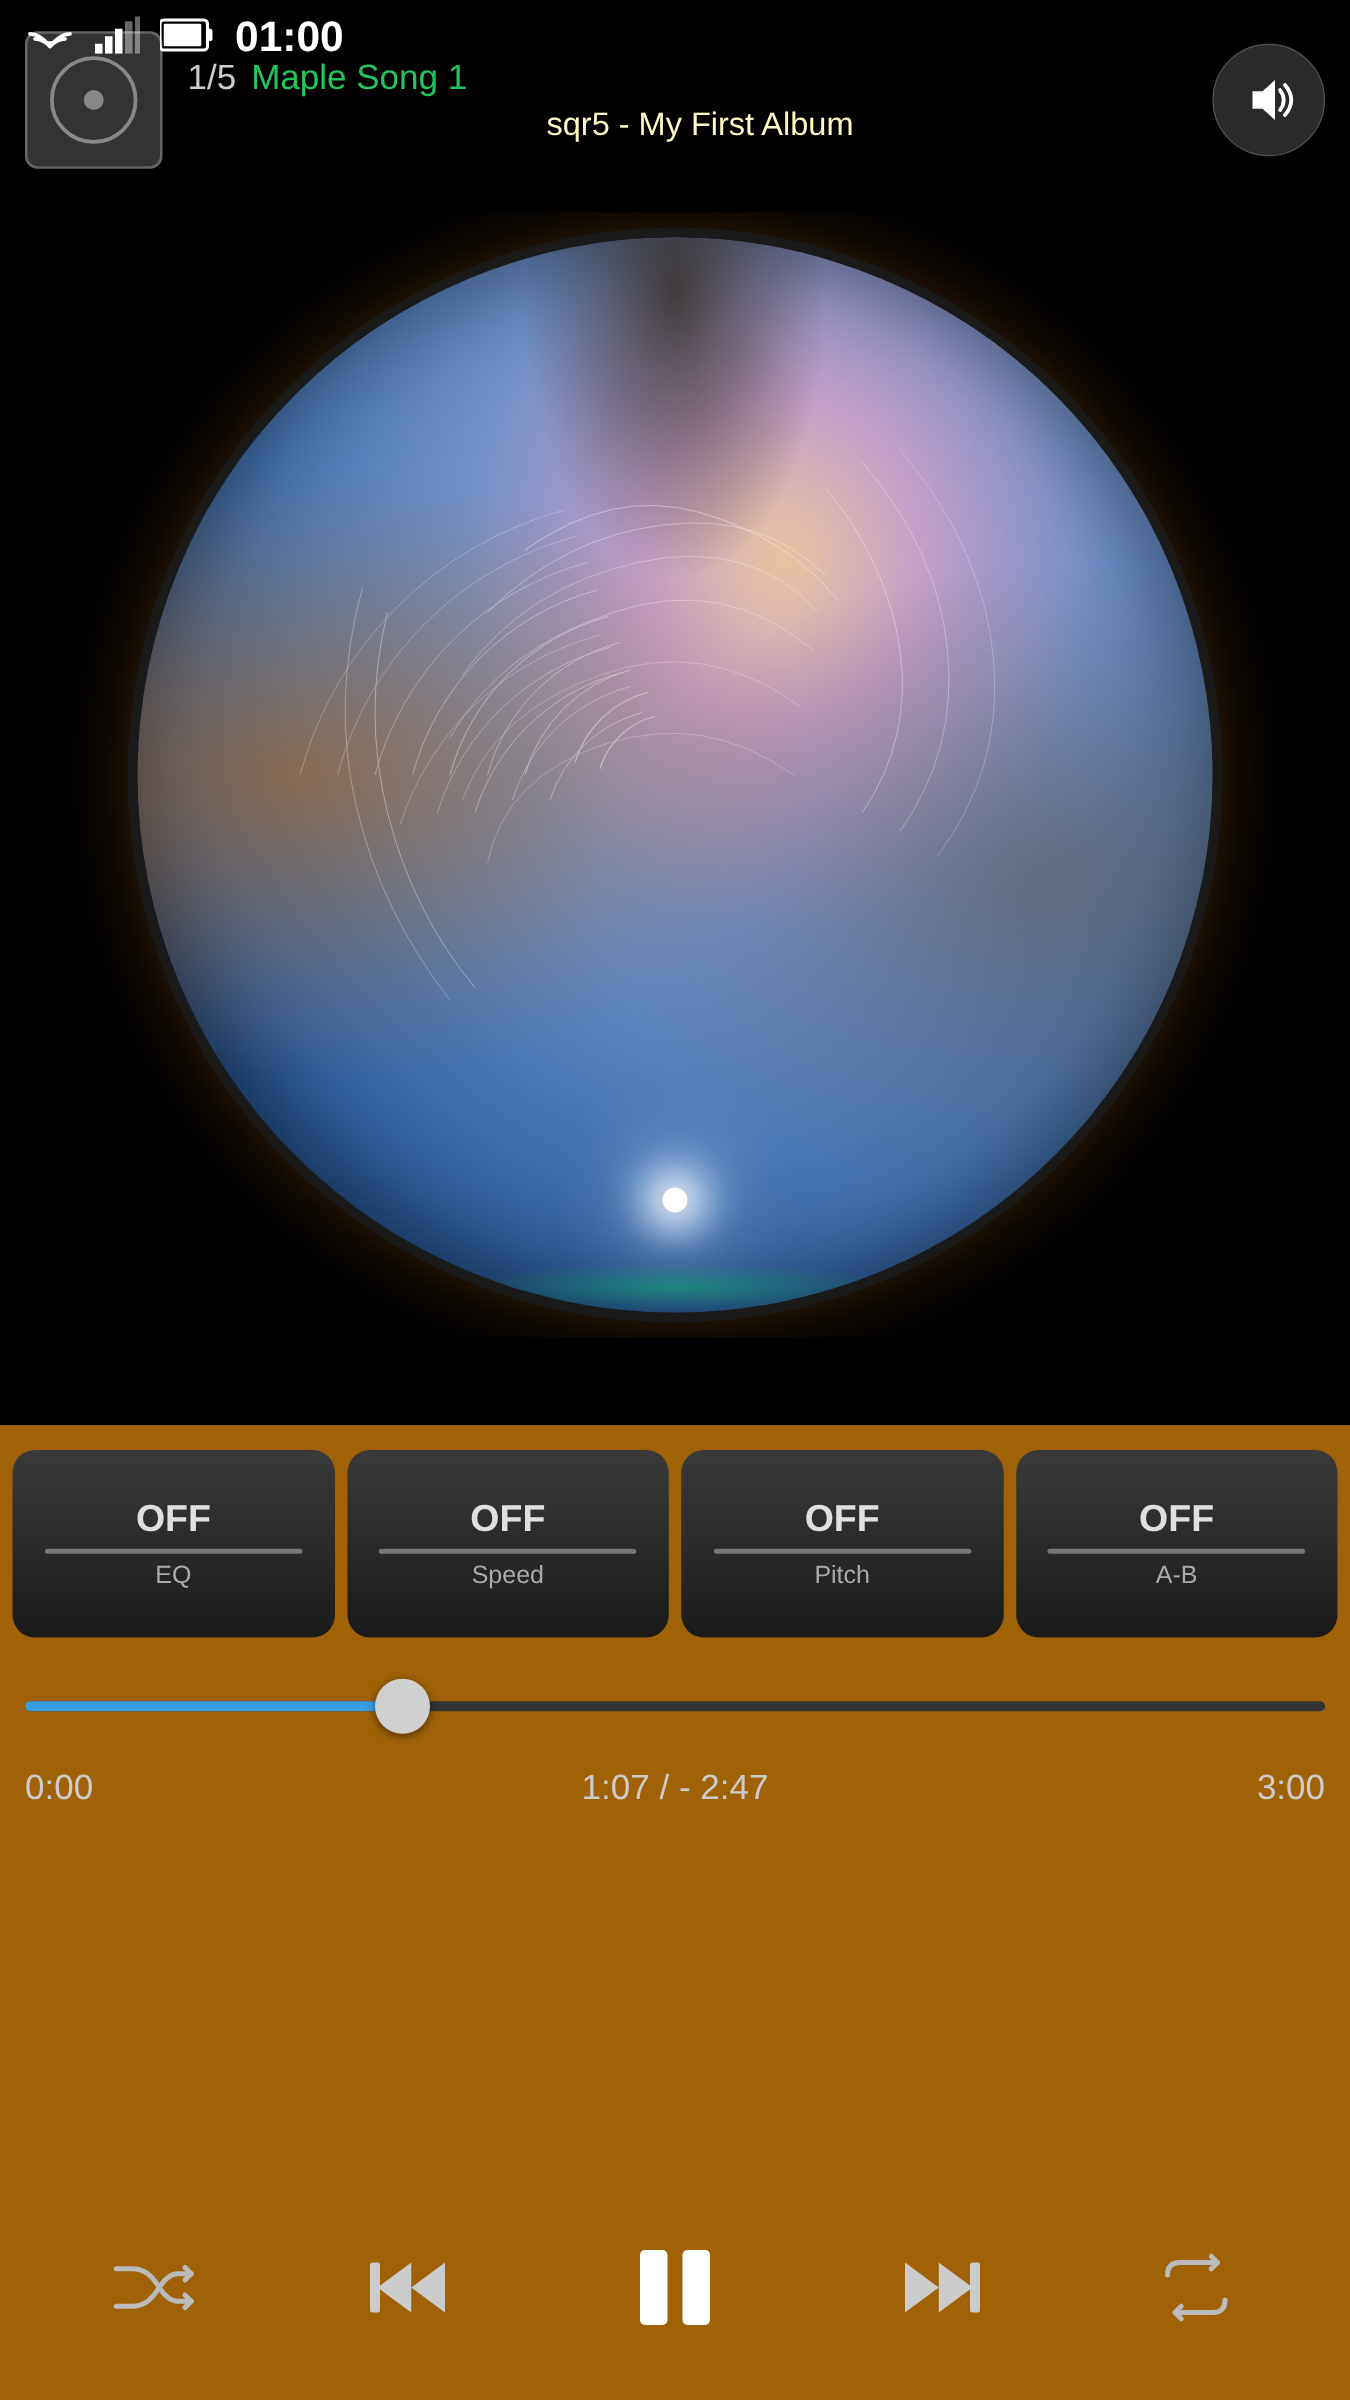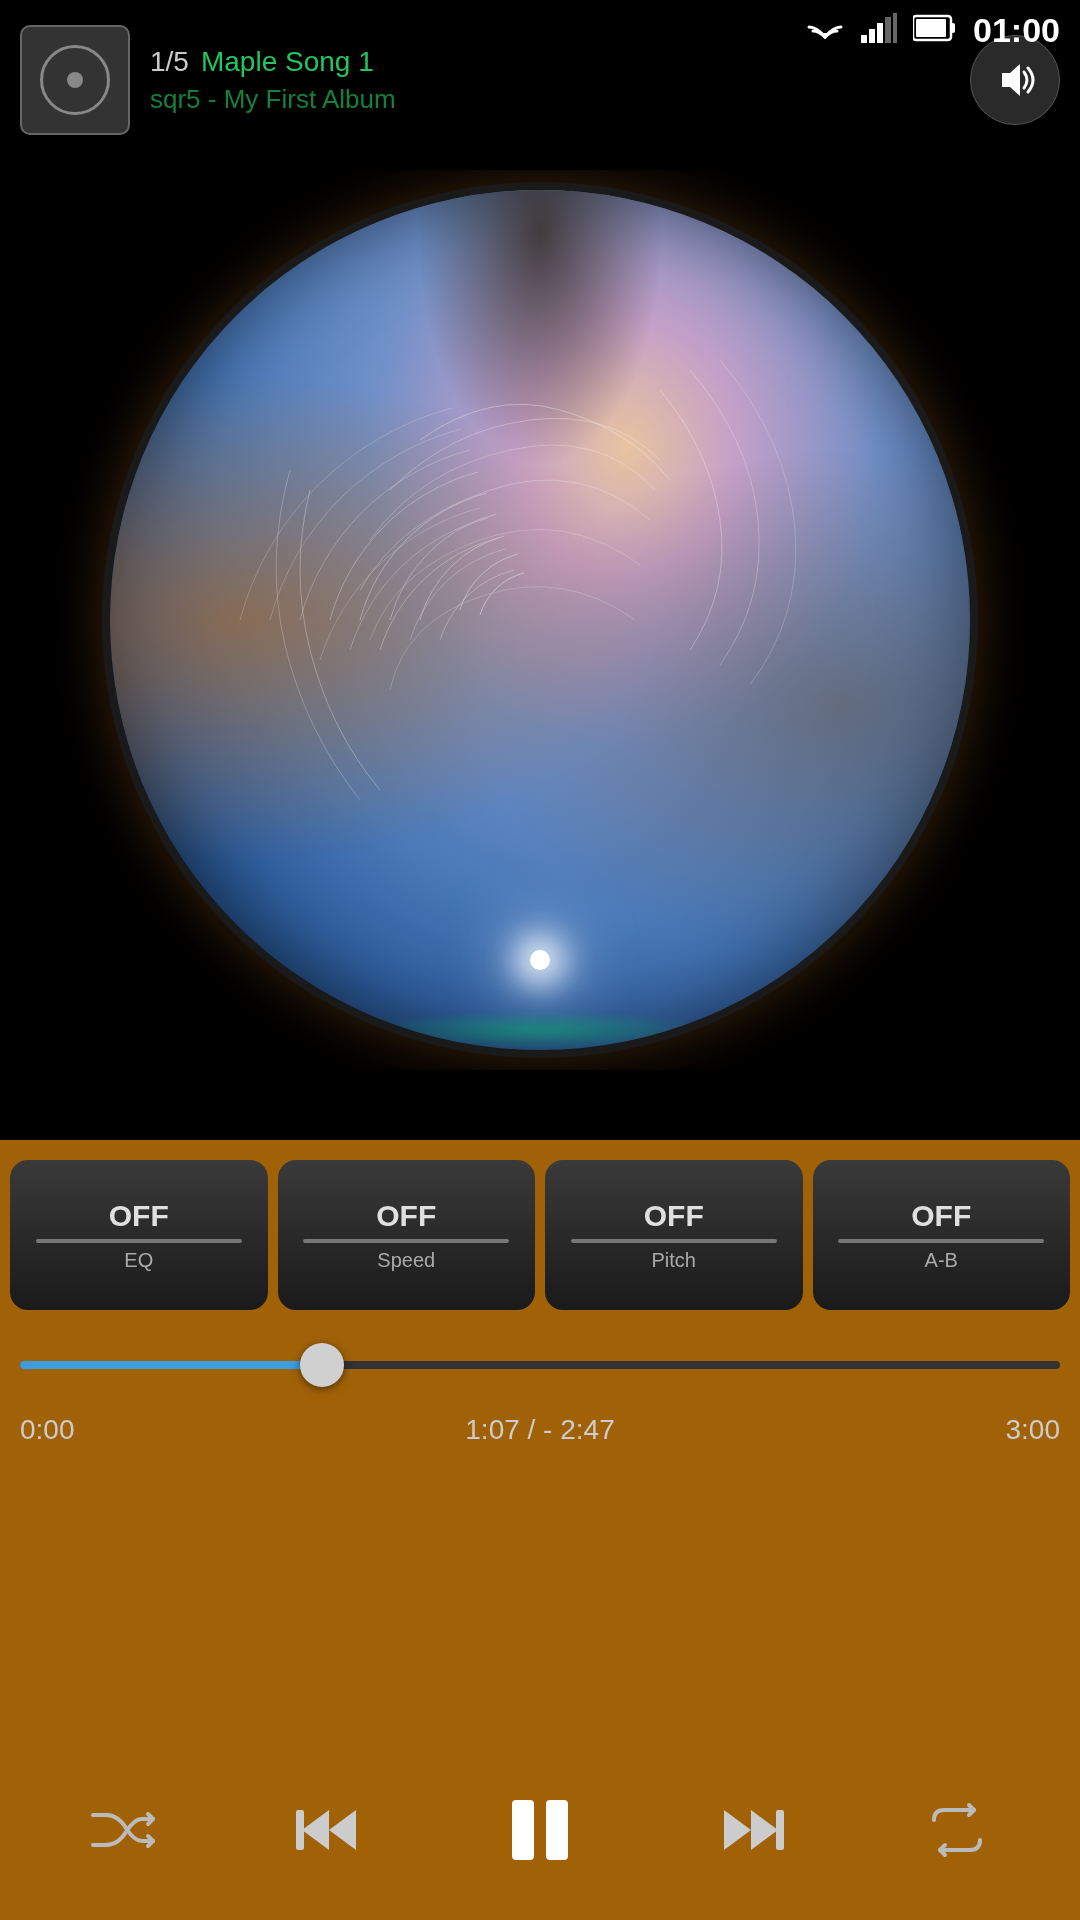--- a/index.html
+++ b/index.html
@@ -16,21 +16,21 @@
 
     
     .status-bar {
       position: absolute;
       top: 0;
       left: 0;
       right: 0;
       height: 60px;
       display: flex;
       align-items: center;
-      justify-content: flex-end;
+      justify-content: flex-start;
       padding: 0 20px;
       gap: 14px;
       z-index: 10;
     }
     .status-icons {
       display: flex;
       align-items: center;
       gap: 16px;
     }
     .status-time {
@@ -88,22 +88,23 @@
     }
     .track-name {
       font-size: 28px;
       font-weight: normal;
       color: #22c55e;
       display: inline;
       text-align: center;
     }
     .track-artist-album {
       font-size: 26px;
-      color: #15803d;
+      color: #fef9c3;
       margin-top: 6px;
+      text-align: center;
     }
     .volume-button {
       width: 90px;
       height: 90px;
       border-radius: 50%;
       background: #2a2a2a;
       border: 1px solid #555;
       display: flex;
       align-items: center;
       justify-content: center;

